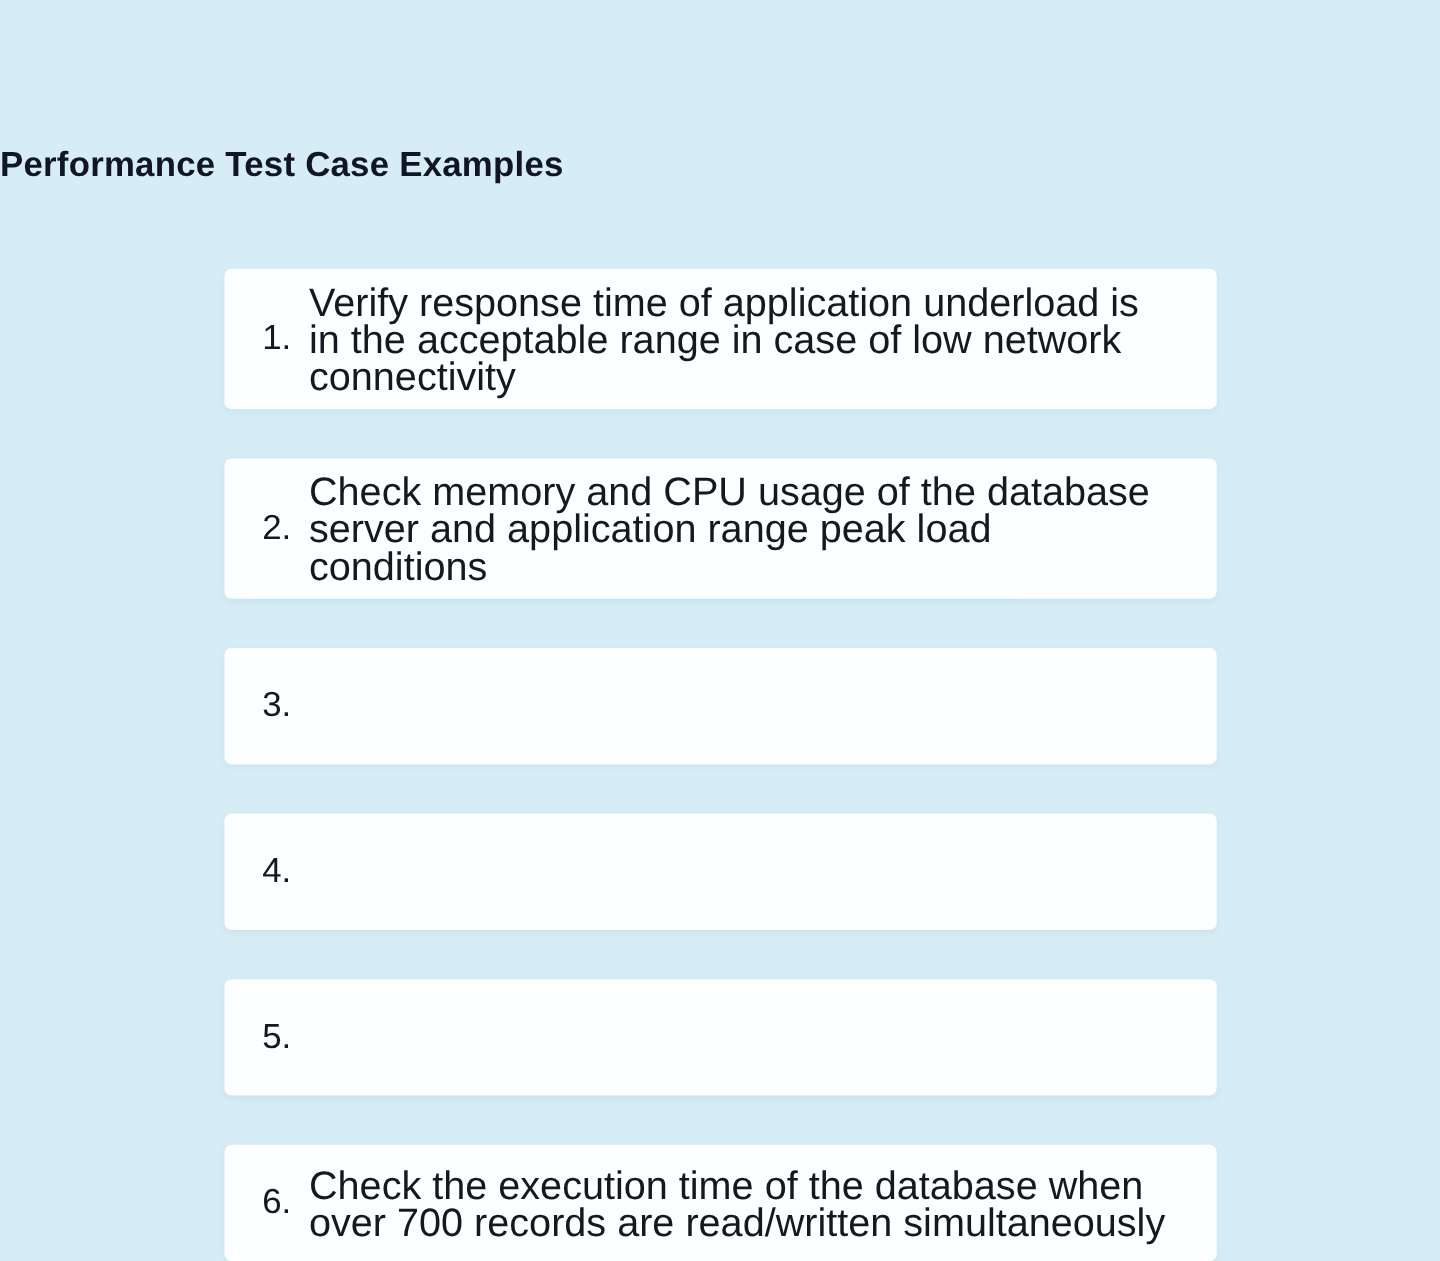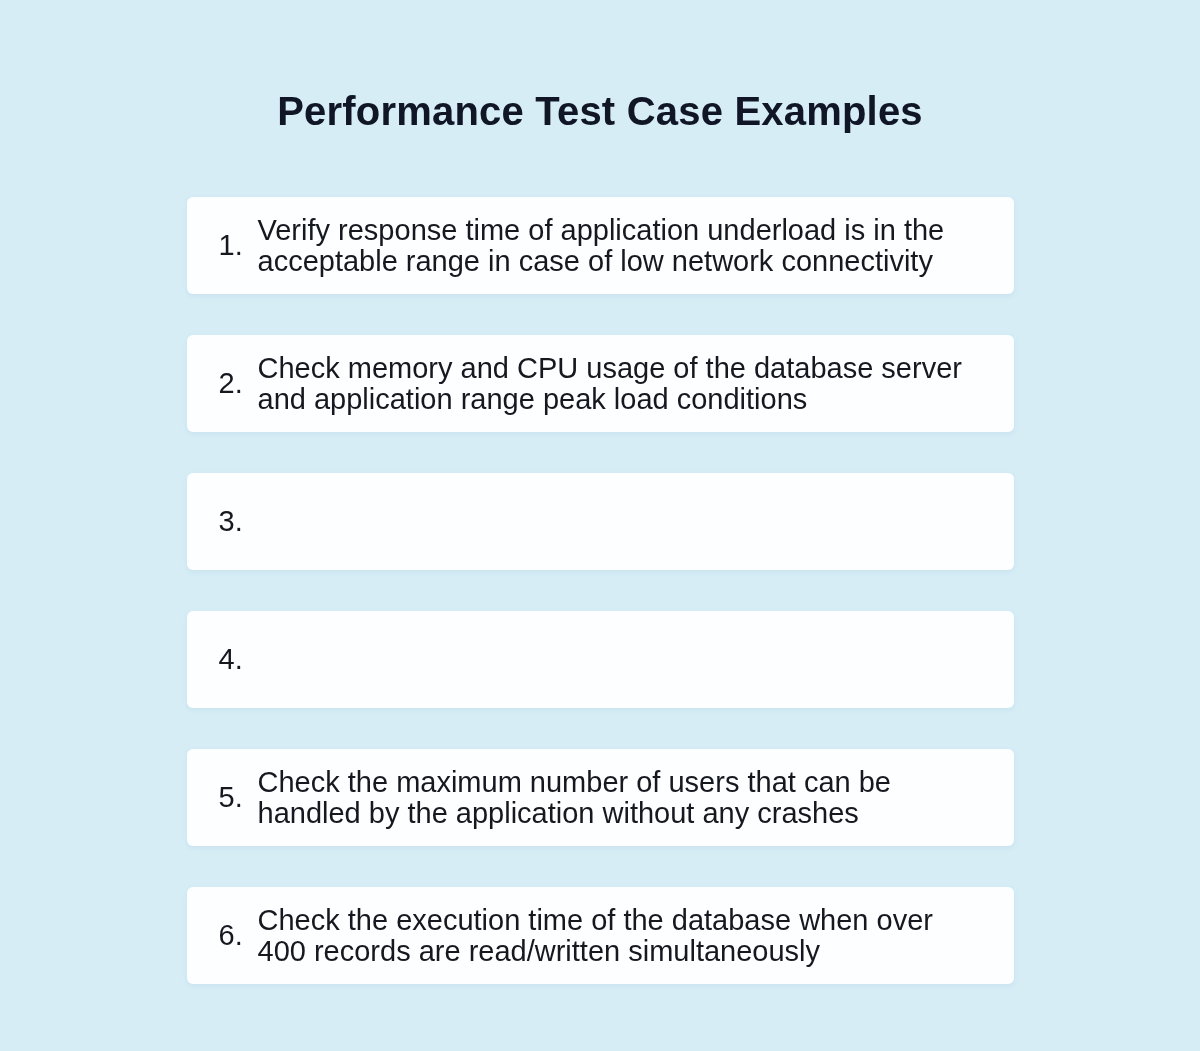--- a/index.html
+++ b/index.html
@@ -8,23 +8,23 @@
   }
   body {
     width: 1200px;
     height: 1051px;
     background: #d6edf6;
     font-family: "Liberation Sans", sans-serif;
     overflow: hidden;
   }
   .title {
     margin: 0;
-    padding-top: 91px;
-    text-align: center;
-    font-size: 40px;
+    padding-top: 118px;
+    text-align: left;
+    font-size: 29px;
     line-height: 40px;
     font-weight: 700;
     letter-spacing: 0.2px;
     color: #101625;
   }
   .cards {
     width: 827px;
     margin: 66px auto 0 auto;
     display: flex;
     flex-direction: column;
@@ -44,21 +44,21 @@
     flex: 0 0 39px;
     width: 39px;
     font-size: 29px;
     line-height: 31px;
     color: #15181f;
   }
   .txt {
     margin: 0;
     width: 715px;
     max-width: 715px;
-    font-size: 29px;
+    font-size: 33px;
     line-height: 31px;
     color: #15181f;
   }
 </style>
 </head>
 <body>
 
 <div>
   <h1 class="title">Performance Test Case Examples</h1>
 
@@ -72,20 +72,19 @@
       <p class="txt">Check memory and CPU usage of the database server and application range peak load conditions</p>
     </div>
     <div class="card">
       <span class="num">3.</span>
     </div>
     <div class="card">
       <span class="num">4.</span>
     </div>
     <div class="card">
       <span class="num">5.</span>
-      <p class="txt">Check the maximum number of users that can be handled by the application without any crashes</p>
     </div>
     <div class="card">
       <span class="num">6.</span>
-      <p class="txt">Check the execution time of the database when over 400 records are read/written simultaneously</p>
+      <p class="txt">Check the execution time of the database when over 700 records are read/written simultaneously</p>
     </div>
   </div>
 </div>
 
 </body></html>

